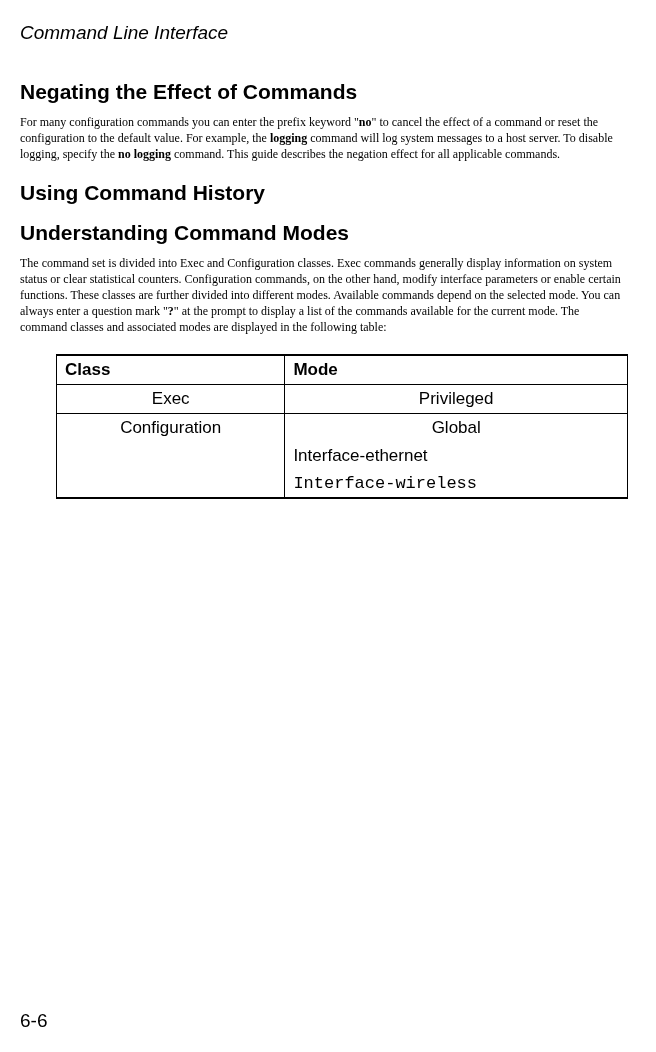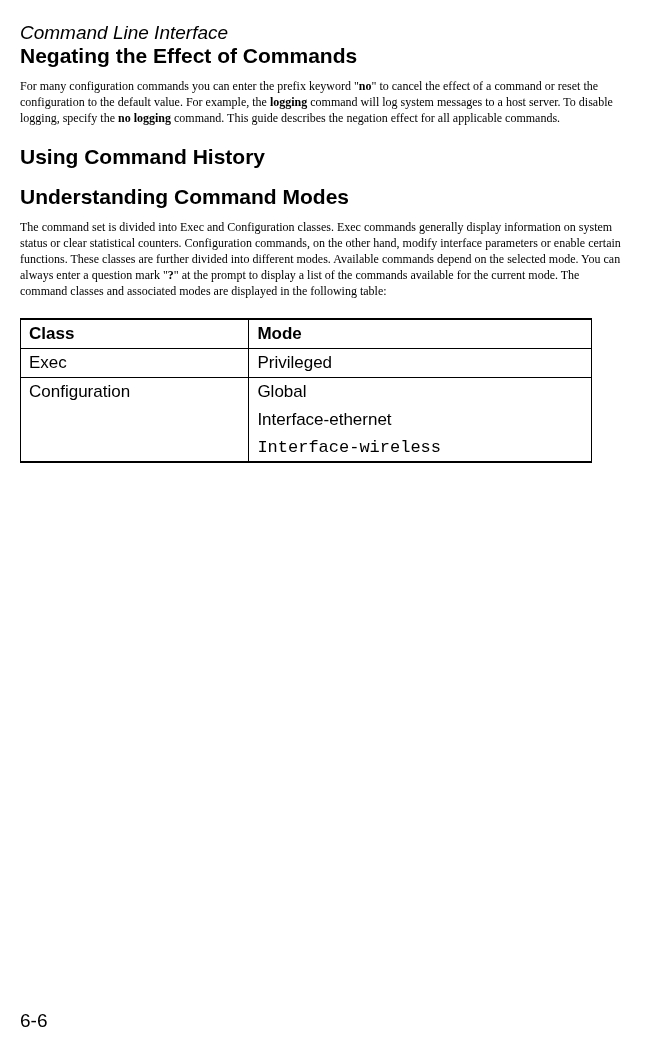--- a/index.html
+++ b/index.html
@@ -12,40 +12,42 @@
       height: 1052px;
       background: #ffffff;
       font-family: Arial, Helvetica, sans-serif;
       color: #000;
       padding: 22px 28px 20px 20px;
       position: relative;
     }
     .header {
       font-style: italic;
       font-size: 19px;
+      margin-bottom: 36px;
     }
     .section-title {
       font-weight: bold;
       font-size: 21px;
       margin-bottom: 10px;
     }
     .body-text {
       font-size: 12px;
       line-height: 1.35;
       margin-bottom: 18px;
       font-family: Liberation Serif, serif;
     }
     .body-text .bold {
       font-weight: bold;
     }
     .section {
       margin-bottom: 16px;
     }
     table {
       border-collapse: collapse;
+      margin-left: 36px;
       width: calc(100% - 36px);
       font-size: 17px;
     }
     table th {
       text-align: left;
       font-weight: bold;
       border-top: 2px solid #000;
       border-bottom: 1px solid #000;
       border-left: 1px solid #000;
       border-right: 1px solid #000;
@@ -53,20 +55,21 @@
     }
     table td {
       text-align: left;
       border-left: 1px solid #000;
       border-right: 1px solid #000;
       padding: 4px 8px;
       vertical-align: top;
     }
     table tr.row-border td {
       border-top: 1px solid #000;
+      text-align: center;
     }
     table tr.last-row td {
       border-bottom: 2px solid #000;
       font-family: Liberation Mono, monospace;
     }
     .page-number {
       position: absolute;
       bottom: 20px;
       left: 20px;
       font-size: 19px;

